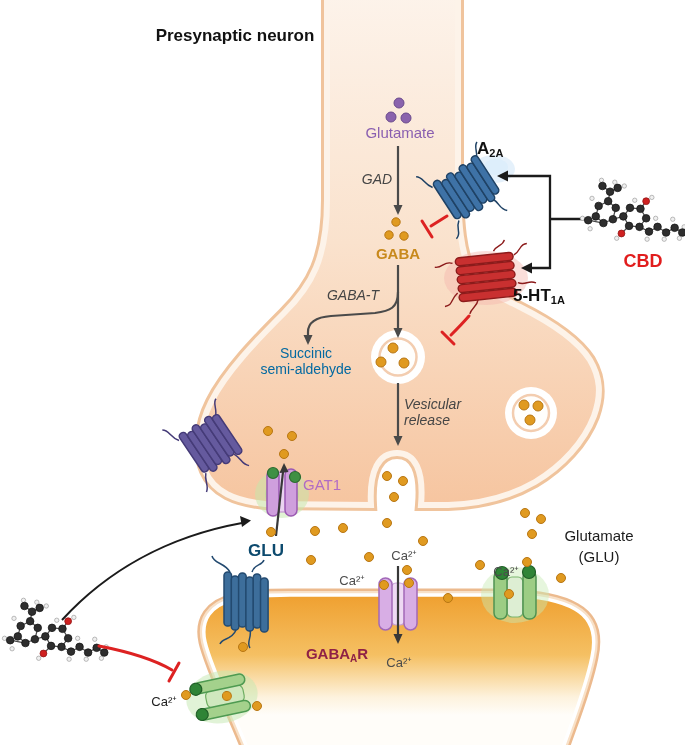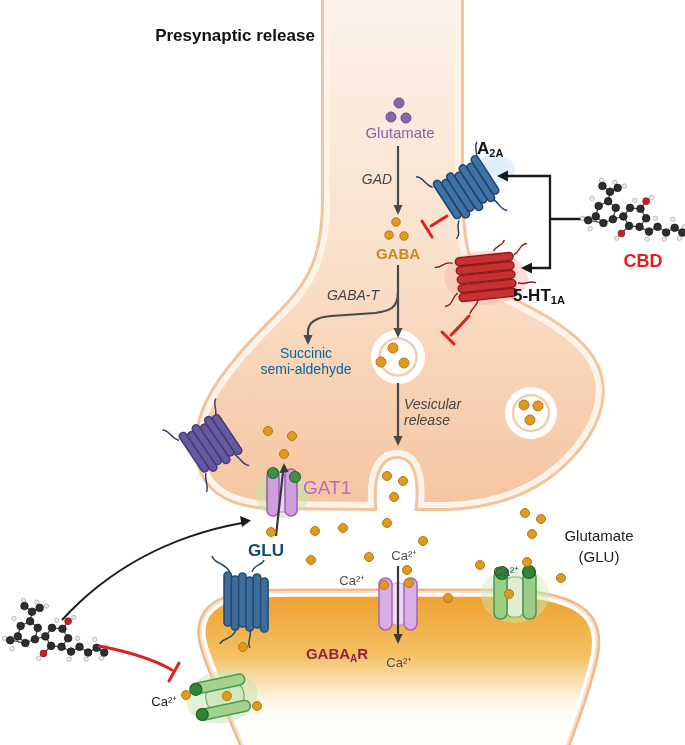--- a/index.html
+++ b/index.html
@@ -15,21 +15,21 @@
   .postsyn-title{left:385px;top:710px;font-size:16px;color:#111;}
   .glut-top{left:400px;top:125px;font-size:15px;color:#8a5fb0;}
   .gad{left:377px;top:172px;}
   .gaba{left:398px;top:246px;font-size:15px;color:#c8891c;font-weight:bold;}
   .gabat{left:353px;top:288px;}
   .succinic{left:306px;top:346px;font-size:14px;color:#0369a1;}
   .vesic{left:404px;top:397px;text-align:left;}
   .a2a{left:477px;top:139px;font-size:17px;color:#111;}
   .ht1a{left:513px;top:286px;font-size:17px;color:#111;}
   .cbdlbl{left:643px;top:251px;font-size:18px;color:#e11d1d;}
-  .gat1{left:303px;top:477px;font-size:19px;color:#b16cc4;}
+  .gat1{left:303px;top:477px;font-size:15px;color:#b16cc4;}
   .glu{left:266px;top:541px;font-size:17px;color:#0c4a6e;}
   .glur{left:599px;top:525px;font-size:15px;color:#1c1c1c;line-height:1.4;}
   .ca{font-size:13px;color:#4c4c4c;margin-top:8px;}
   .ca1{left:404px;top:541px;}
   .ca2{left:352px;top:566px;}
   .ca3{left:506px;top:557px;}
   .ca4{left:399px;top:648px;}
   .ca5{left:164px;top:687px;color:#1d1d1d;}
   .gabaar{left:337px;top:622px;font-size:15px;color:#8f2146;font-weight:bold;margin-top:24px;}
   .gabaar .subs{font-size:10px;color:#8f2146;}
@@ -315,21 +315,21 @@
         <circle cx="541" cy="519" r="4.5"></circle>
         <circle cx="532" cy="534" r="4.5"></circle>
     <circle cx="527" cy="562" r="4.5"></circle>
         <circle cx="561" cy="578" r="4.5"></circle>
     <circle cx="243" cy="647" r="4.5"></circle>
         <circle cx="257" cy="706" r="4.5"></circle>
         <circle cx="186" cy="695" r="4.5"></circle>
   </g>
 </svg>
 
-<div class="lbl center bold presyn-title">Presynaptic release</div>
+<div class="lbl center bold presyn-title">Presynaptic neuron</div>
 <div class="lbl center glut-top">Glutamate</div>
 <div class="lbl center ital gad">GAD</div>
 <div class="lbl center gaba">GABA</div>
 <div class="lbl center ital gabat">GABA-T</div>
 <div class="lbl center succinic">
   <span>Succinic</span><br>
   <span>semi-aldehyde</span>
 </div>
 <div class="lbl ital vesic">
   <span>Vesicular</span><br>

